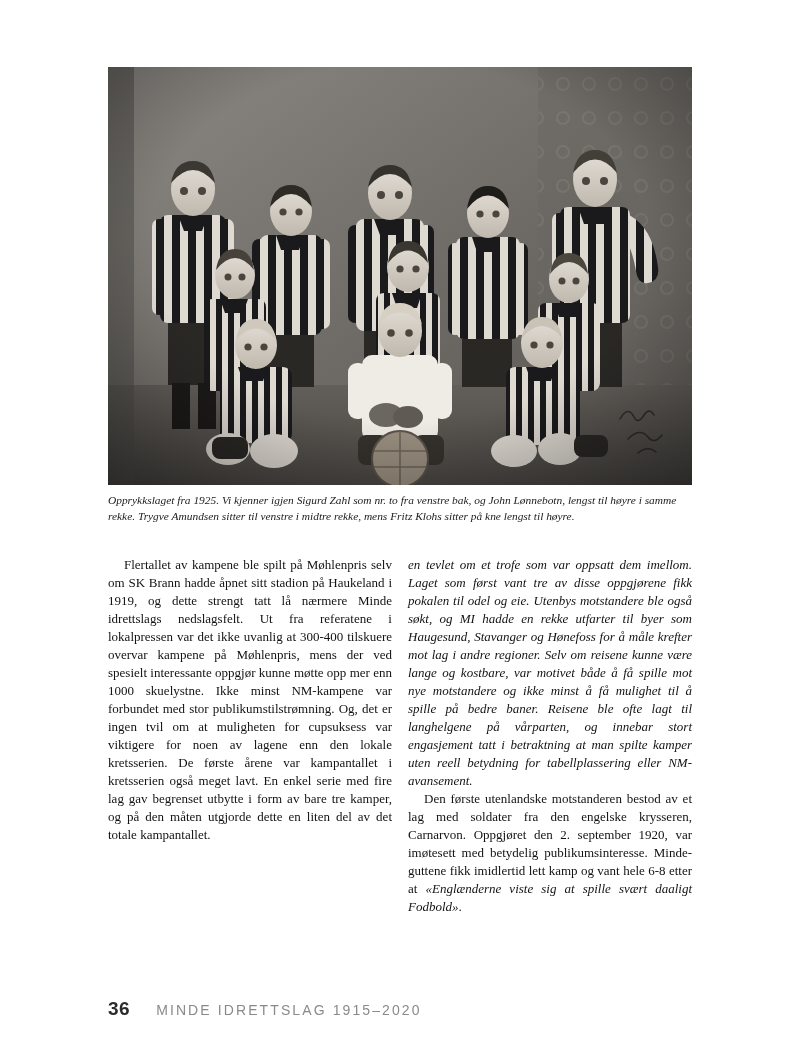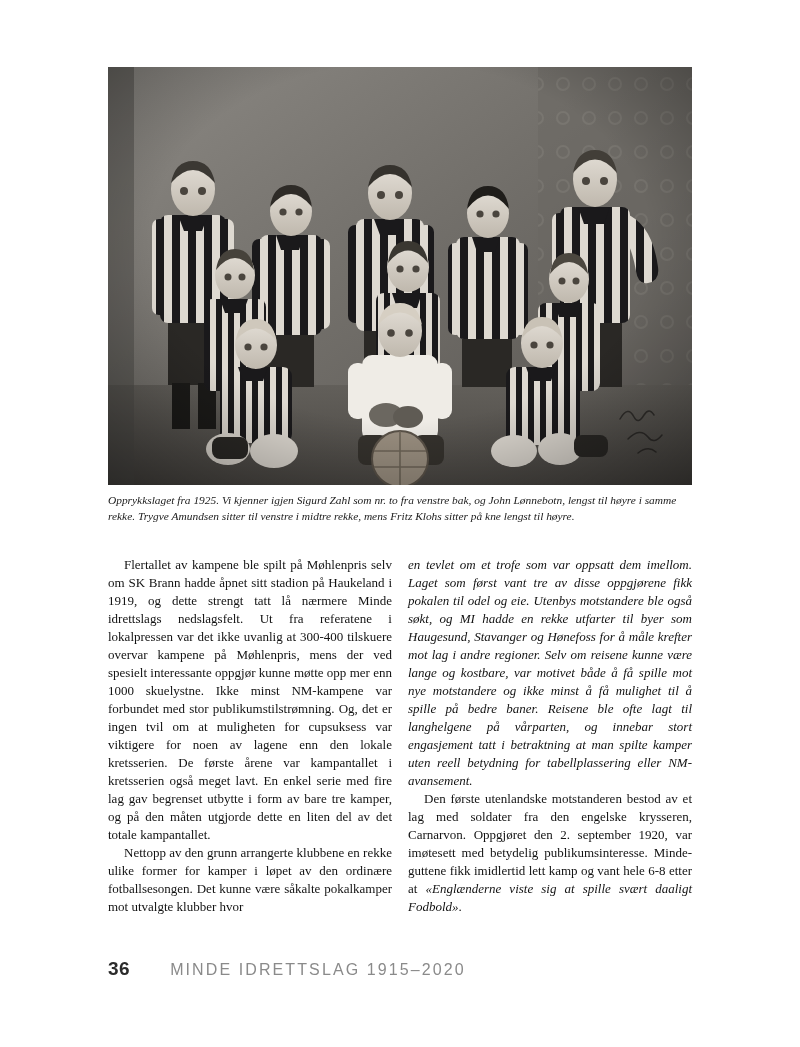--- a/index.html
+++ b/index.html
@@ -79,27 +79,28 @@
     width: 584px;
     display: flex;
     align-items: baseline;
   }
   .folio {
     font-family: "Liberation Sans", "DejaVu Sans", sans-serif;
     font-size: 19px;
     font-weight: 700;
     color: #2b2b2b;
     letter-spacing: 0.5px;
+    margin-top: 40px;
   }
   .runninghead {
     font-family: "Liberation Sans", "DejaVu Sans", sans-serif;
-    font-size: 16px;
+    font-size: 14px;
     letter-spacing: 2.1px;
     color: #8a8a8a;
-    margin-left: 40px;
+    margin-left: 26px;
     white-space: nowrap;
   }
 </style>
 </head>
 <body>
 
 <div class="page">
 
   <div class="photo-block">
     <div class="photo-frame">
@@ -285,21 +286,20 @@
 
         <rect width="584" height="418" fill="url(#vig)"></rect>
       </svg>
     </div>
   </div>
 
   <div class="caption">Opprykkslaget fra 1925. Vi kjenner igjen Sigurd Zahl som nr. to fra venstre bak, og John Lønnebotn, lengst til høyre i samme rekke. Trygve Amundsen sitter til venstre i midtre rekke, mens Fritz Klohs sitter på kne lengst til høyre.</div>
 
   <div class="col col-left">
     <p>Flertallet av kampene ble spilt på Møhlenpris selv om SK Brann hadde åpnet sitt stadion på Haukeland i 1919, og dette strengt tatt lå nærmere Minde idrettslags nedslagsfelt. Ut fra referatene i lokalpressen var det ikke uvanlig at 300-400 tilskuere overvar kampene på Møhlenpris, mens der ved spesielt interessante oppgjør kunne møtte opp mer enn 1000 skuelystne. Ikke minst NM-kampene var forbundet med stor publikumstilstrømning. Og, det er ingen tvil om at muligheten for cupsuksess var viktigere for noen av lagene enn den lokale kretsserien. De første årene var kampantallet i kretsserien også meget lavt. En enkel serie med fire lag gav begrenset utbytte i form av bare tre kamper, og på den måten utgjorde dette en liten del av det totale kampantallet.</p>
-    <p>Nettopp av den grunn arrangerte klubbene en rekke ulike former for kamper i løpet av den ordinære fotballsesongen. Det kunne være såkalte pokalkamper mot utvalgte klubber hvor</p>
   </div>
 
   <div class="col col-right">
     <p class="noindent">en tevlet om et trofe som var oppsatt dem imellom. Laget som først vant tre av disse oppgjørene fikk pokalen til odel og eie. Utenbys motstandere ble også søkt, og MI hadde en rekke utfarter til byer som Haugesund, Stavanger og Hønefoss for å måle krefter mot lag i andre regioner. Selv om reisene kunne være lange og kostbare, var motivet både å få spille mot nye motstandere og ikke minst å få mulighet til å spille på bedre baner. Reisene ble ofte lagt til langhelgene på vårparten, og innebar stort engasjement tatt i betraktning at man spilte kamper uten reell betydning for tabellplassering eller NM-avansement.</p>
     <p><span>Den første utenlandske motstanderen bestod av et lag med soldater fra den engelske krysseren, Carnarvon. Oppgjøret den 2. september 1920, var imøtesett med betydelig publikumsinteresse. Minde-guttene fikk imidlertid lett kamp og vant hele 6-8 etter at </span><span class="q">«Englænderne viste sig at spille svært daaligt Fodbold»</span><span>.</span></p>
   </div>
 
   <div class="footer">
     <span class="folio">36</span>
     <span class="runninghead">MINDE IDRETTSLAG  1915–2020</span>

